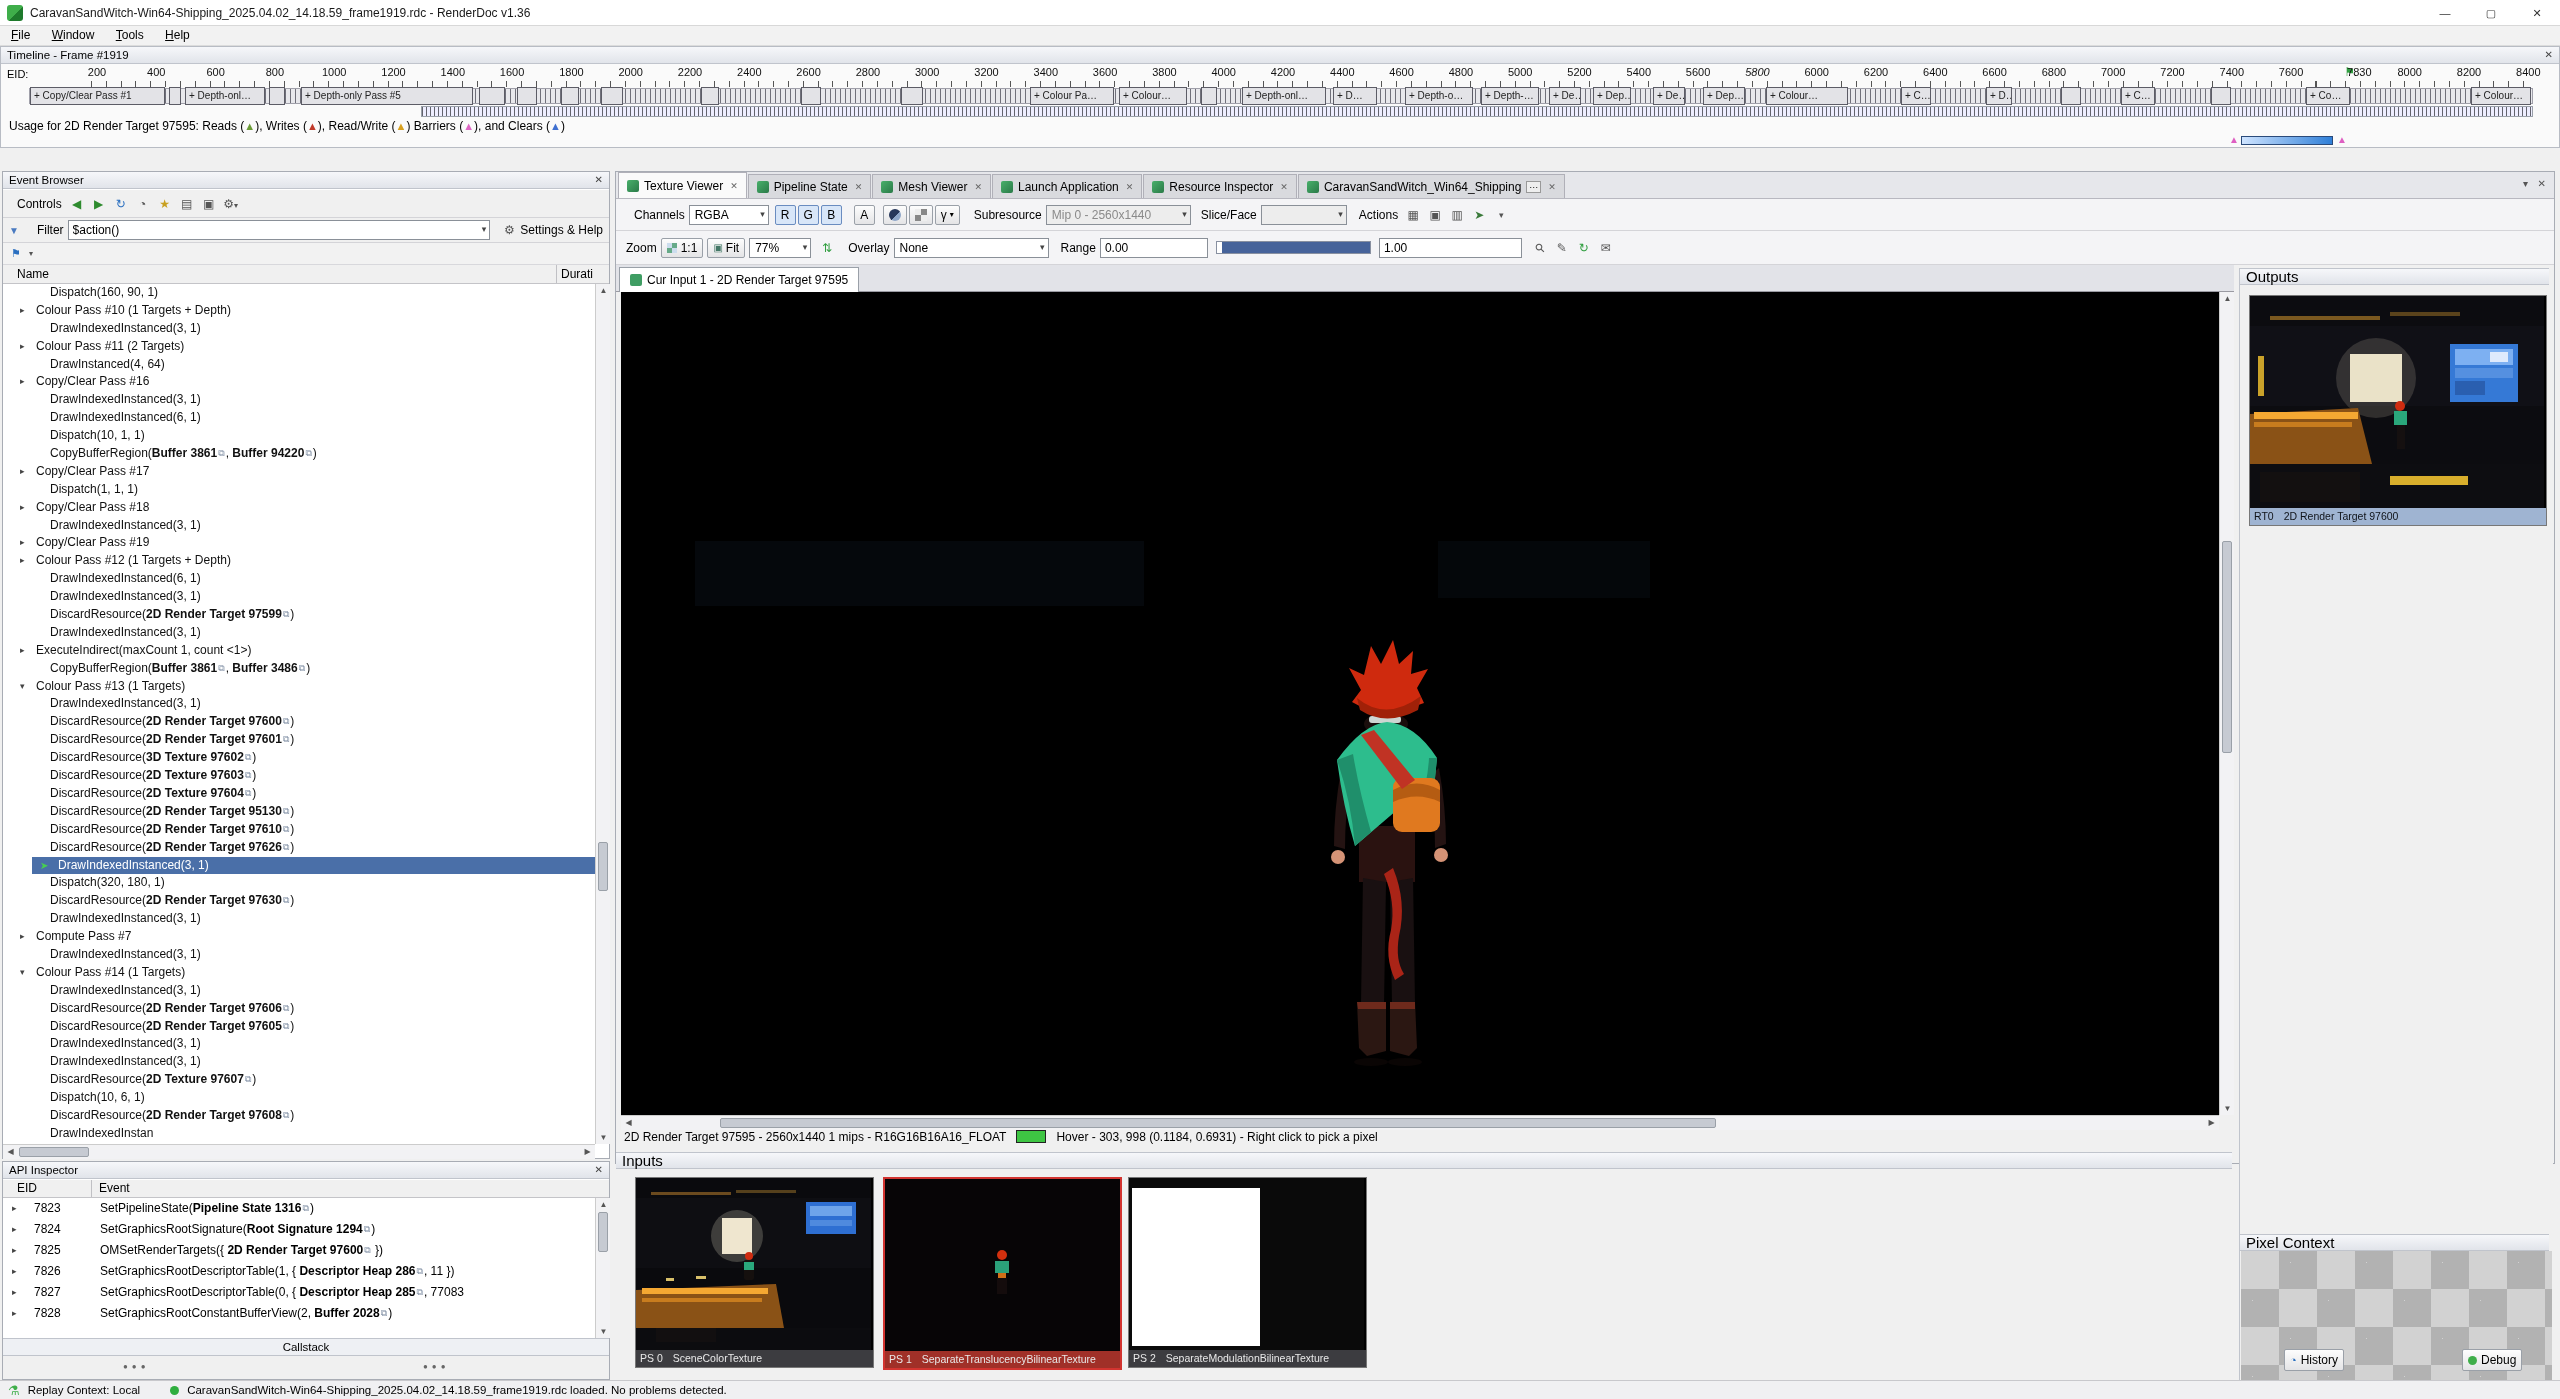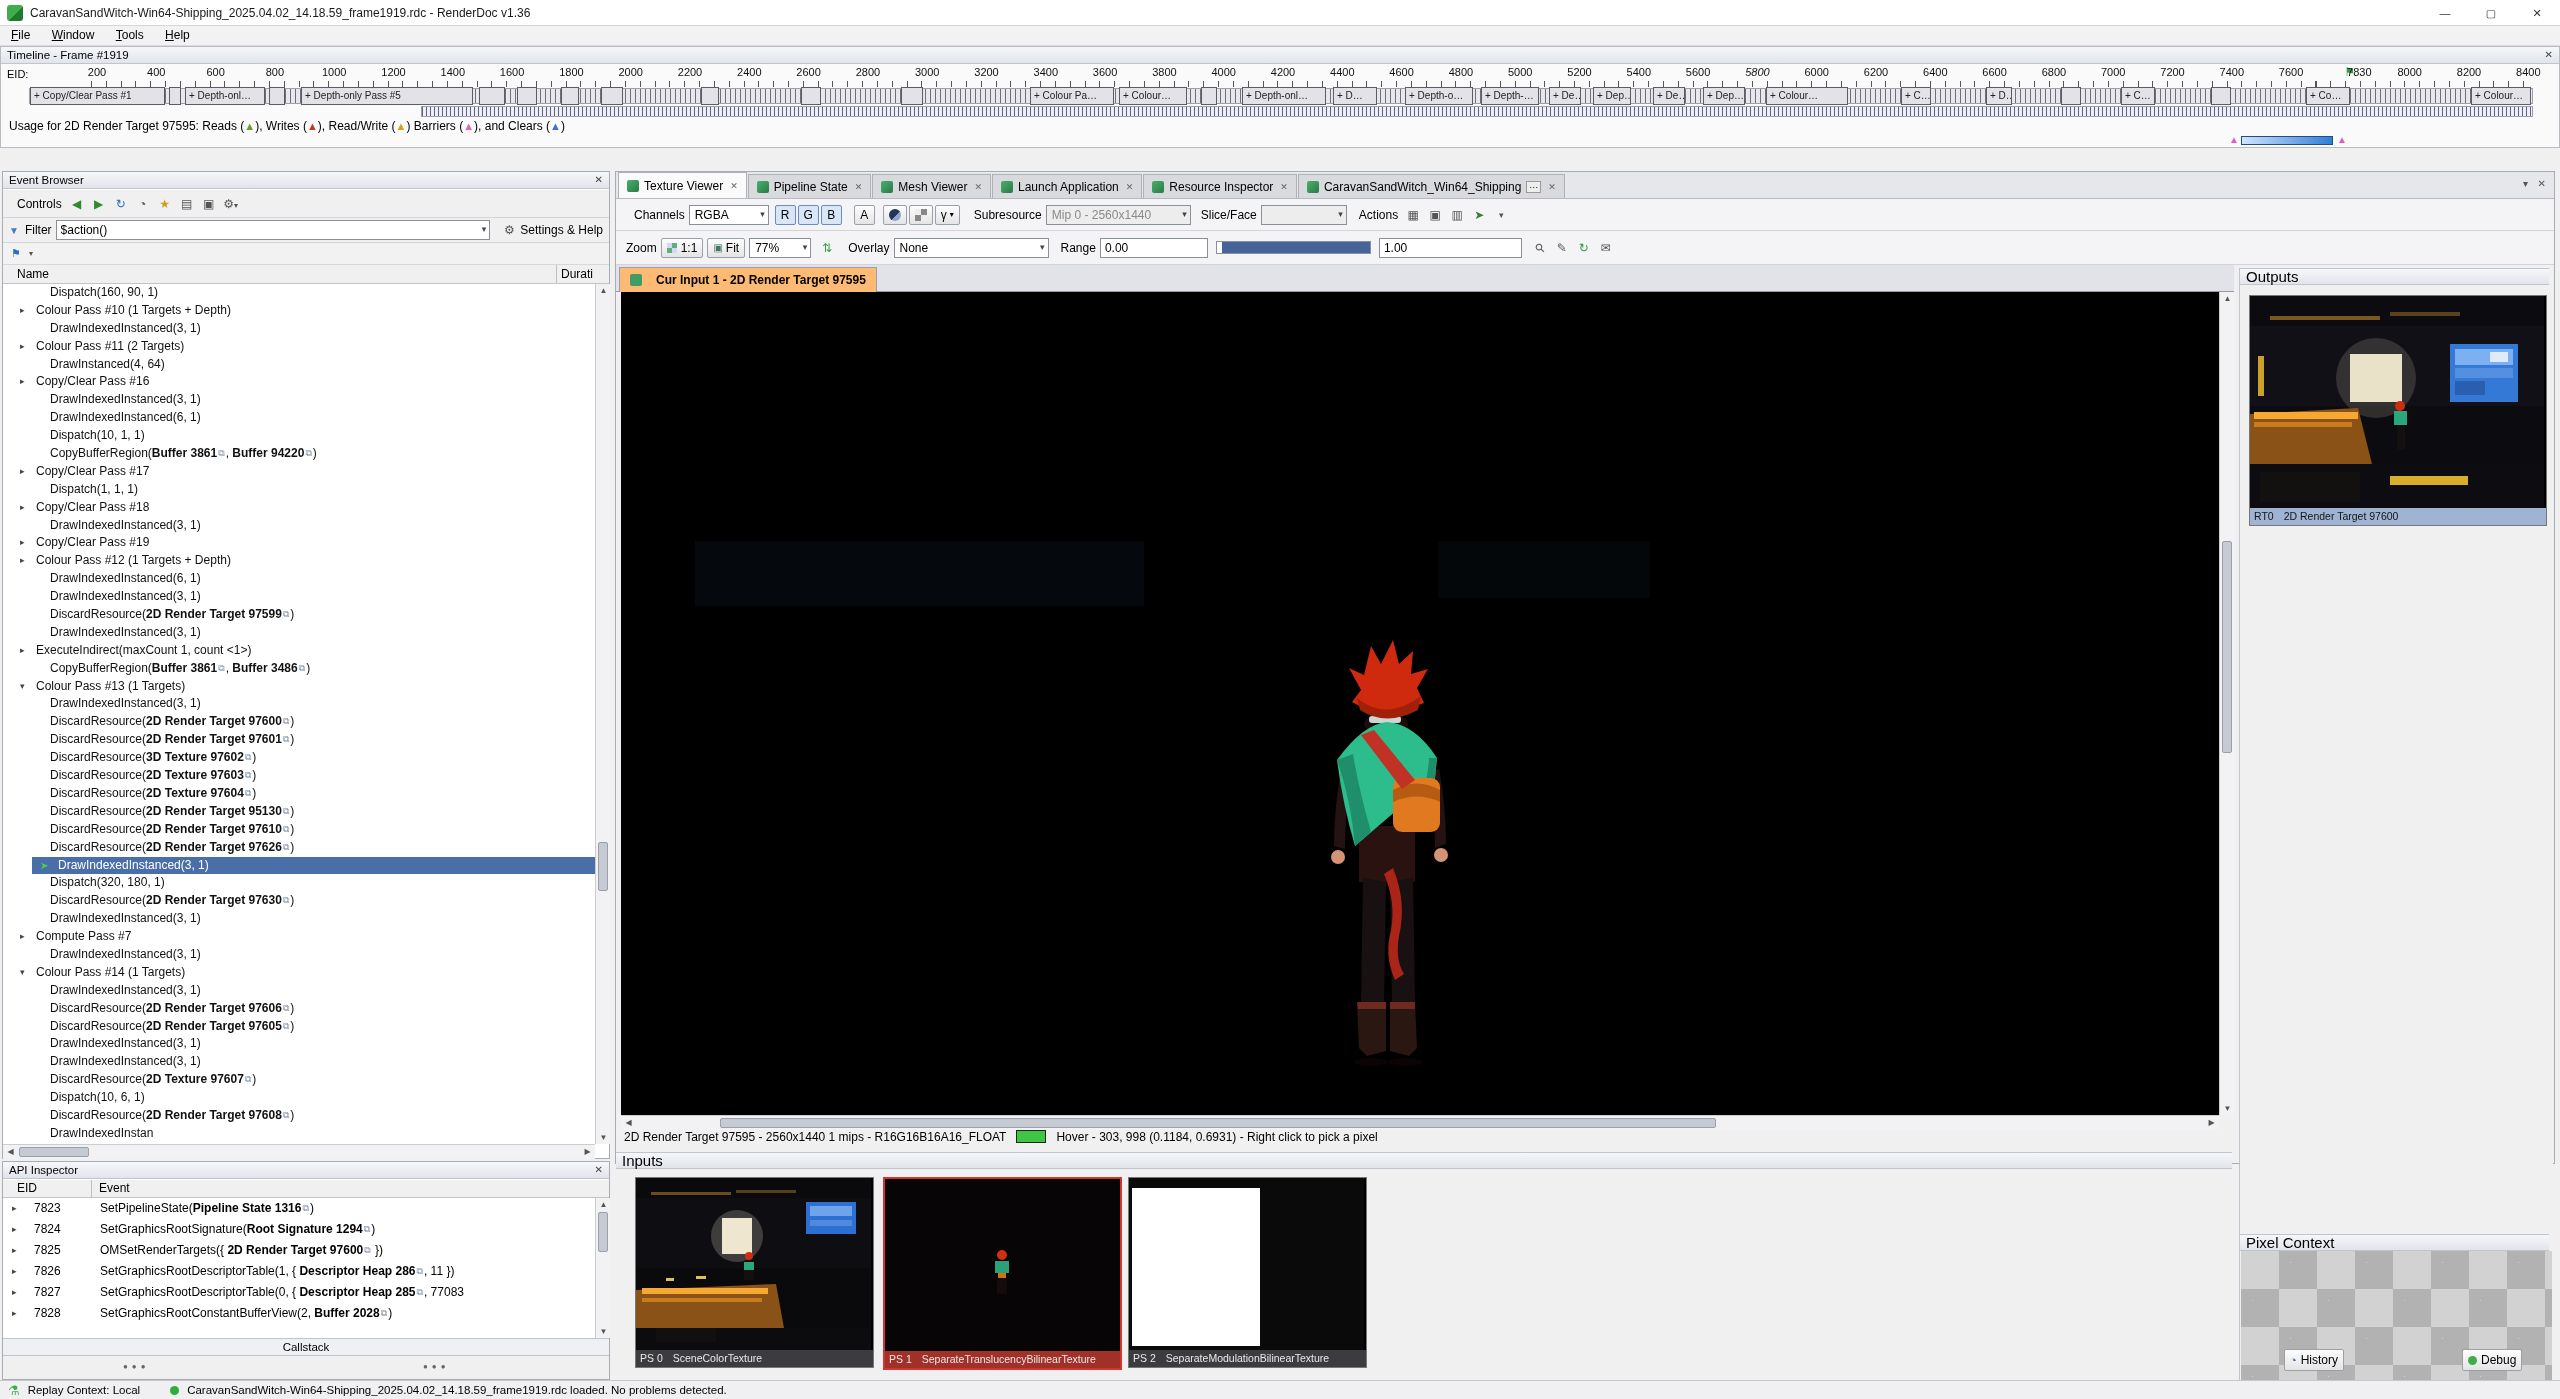--- a/index.html
+++ b/index.html
@@ -65,21 +65,21 @@
 .api-eid{position:absolute;left:30px;}
 .api-ev{position:absolute;left:96px;right:20px;overflow:hidden;}
 .grip{color:#666;font-size:8px;letter-spacing:4px;}
 
 .tabbar{position:absolute;left:0;top:0;right:0;height:27px;background:#e6e7eb;border-bottom:1px solid #b8b8c0;display:flex;align-items:flex-end;padding-left:2px;}
 .tab{display:inline-flex;align-items:center;gap:5px;height:24px;padding:0 8px;background:#d9dade;border:1px solid #b0b0b8;border-bottom:none;font-size:12px;margin-right:1px;white-space:nowrap;}
 .tab.active{background:#fafafa;height:26px;}
 .tab-ico{width:12px;height:12px;border-radius:2px;background:linear-gradient(135deg,#49b06b,#2a7a48);}
 .tab-x{font-size:9px;color:#666;margin-left:2px;}
 .tab-ell{font-size:9px;border:1px solid #999;padding:0 2px;background:#eee;}
-.curinput-tab{position:absolute;left:3px;top:2px;height:25px;background:#fdba74;border:1px solid #9aa0a8;border-bottom:none;display:inline-flex;align-items:center;gap:14px;padding:0 10px;font-size:12px;white-space:nowrap;font-weight:bold;}
+.curinput-tab{position:absolute;left:3px;top:2px;height:25px;background:#ffffff;border:1px solid #9aa0a8;border-bottom:none;display:inline-flex;align-items:center;gap:5px;padding:0 10px;font-size:12px;white-space:nowrap;}
 .texview{position:absolute;background:#000;overflow:hidden;}
 .statusrow{position:absolute;display:flex;gap:10px;font-size:12px;padding-left:8px;background:#f0f0f0;white-space:nowrap;}
 .swatch{display:inline-block;width:30px;height:13px;background:#3ec543;border:1px solid #222;}
 
 .subpanel-title{position:absolute;left:0;right:4px;top:0;height:17px;background:linear-gradient(#f6f7fa,#e1e4ea);border-bottom:1px solid #c0c4cc;border-top:1px solid #c0c4cc;font-size:15px;line-height:16px;padding-left:6px;}
 .thumb{position:absolute;border:1px solid #777;background:#000;}
 .thumb.selected{border:2px solid #d23430;}
 .thumb-img{position:relative;overflow:hidden;background:#000;}
 .thumb-label{height:17px;background:#3c3c40;color:#e8e8e8;font-size:10.5px;line-height:17px;padding:0 4px;display:flex;gap:10px;white-space:nowrap;overflow:hidden;}
 .thumb.selected .thumb-label{background:#a03028;}
@@ -221,21 +221,21 @@
       <span class="ticon" style="color:#2e8b2e">▶</span>
       <span class="ticon" style="color:#2a6fc0">↻</span>
       <span class="ticon">◔</span>
       <span class="ticon" style="color:#c8a020">★</span>
       <span class="ticon">▤</span>
       <span class="ticon">▣</span>
       <span class="ticon">⚙<span style="font-size:8px">▾</span></span>
     </div>
     <div style="position:absolute;top:46px;left:0;right:0;height:25px;display:flex;align-items:center;background:#f0f0f0;border-bottom:1px solid #d4d4d8;padding:0 6px;">
       <span style="color:#4a7ac0;font-size:10px">▼</span>
-      <span class="lbl" style="margin-left:6px">Filter</span>
+      <span class="lbl" style="margin-left:18px">Filter</span>
       <span style="flex:1;position:relative;margin-right:8px;">
         <input class="filter-input" value="$action()" style="">
         <span style="position:absolute;right:4px;top:4px;font-size:9px;color:#444">▾</span>
       </span>
       <span class="ticon">⚙</span>
       <span style="font-size:12px;">Settings &amp; Help</span>
     </div>
     <div style="position:absolute;top:71px;left:0;right:0;height:22px;background:#f2f2f2;border-bottom:1px solid #d8d8dc;display:flex;align-items:center;padding-left:8px;gap:8px;">
       <span style="color:#2a6fc0;font-size:11px">⚑</span>
       <span style="font-size:8px;color:#555">▾</span>

